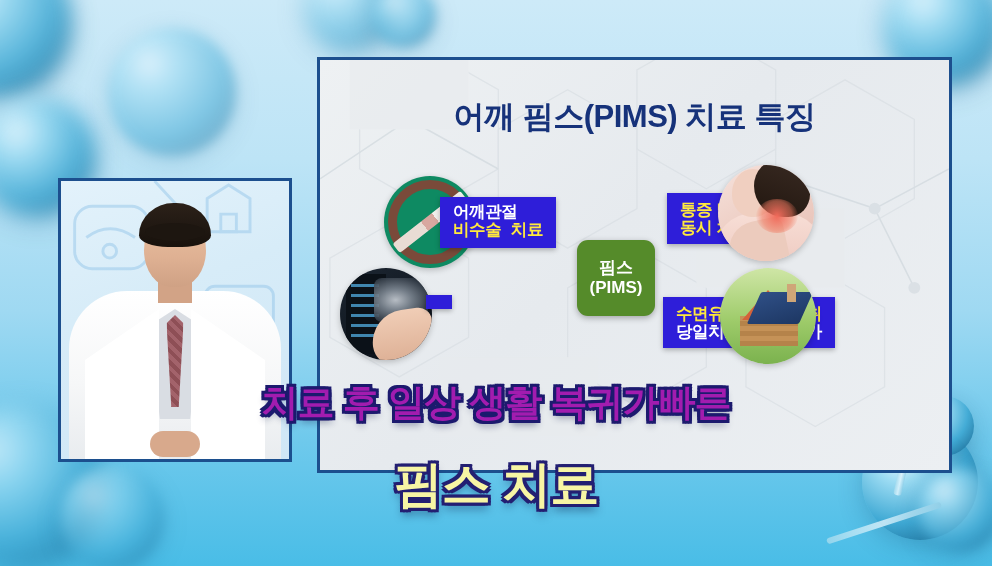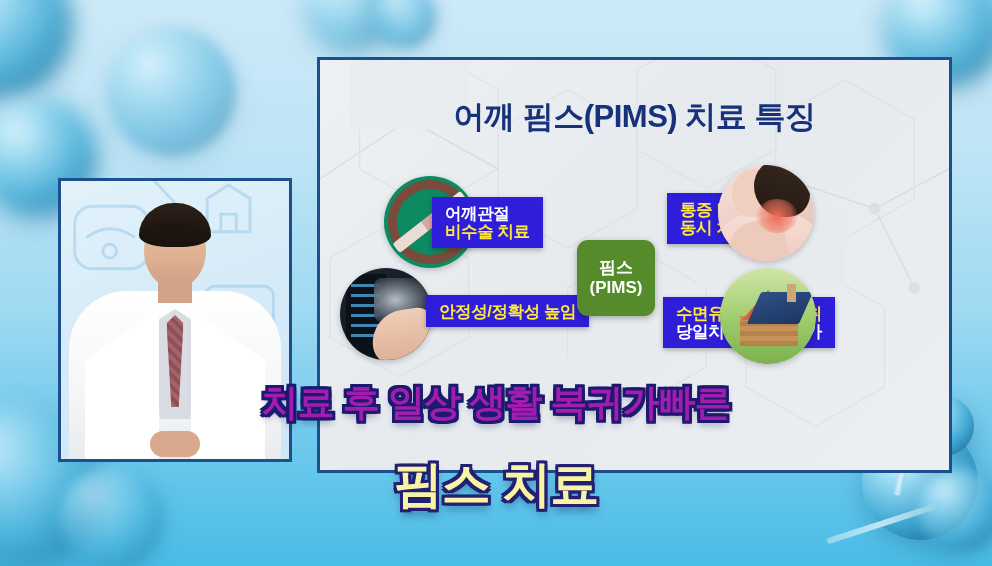--- a/index.html
+++ b/index.html
@@ -154,21 +154,21 @@
 
   
   .label-box{
     position:absolute;background:#2e1ed9;color:#fff;
     font-weight:bold;line-height:1.12;padding:7px 13px;
     box-shadow:0 2px 5px rgba(0,0,0,.28);
     font-size:16.5px;letter-spacing:-.4px;white-space:nowrap;
   }
   .label-box .ln{display:block;}
   .ln.yellow{color:#ffe93d;}
-  .lb-topleft{left:112px;top:137px;}
+  .lb-topleft{left:120px;top:137px;font-family:Liberation Mono, monospace;}
   .lb-topright{left:347px;top:133px;text-align:left;}
   .lb-botleft{left:106px;top:235px;}
   .lb-botright{left:343px;top:237px;}
 
   .center-badge{
     position:absolute;left:257px;top:180px;width:78px;height:76px;
     background:#558b2a;border-radius:11px;color:#fff;font-weight:bold;
     display:flex;flex-direction:column;align-items:center;justify-content:center;
     font-size:17px;line-height:1.18;box-shadow:0 2px 6px rgba(0,0,0,.3);
   }
@@ -305,21 +305,20 @@
         <div class="us-row" style="top:20px;"></div>
         <div class="us-row" style="top:30px;"></div>
         <div class="us-row" style="top:40px;"></div>
         <div class="us-row" style="top:50px;"></div>
         <div class="us-row" style="top:60px;"></div>
       </div>
       <div class="us-img"></div>
       <div class="us-hand"></div>
     </div>
     <div class="label-box lb-botleft">
-      <span class="ln yellow">안정성/정확성 높임</span>
     </div>
 
     <div class="label-box lb-botright">
       <span class="ln yellow">수면유도 – 부분마취</span>
       <span class="ln">당일치료 – 당일귀가</span>
     </div>
     <div class="photo ph-house">
       <div class="h-wall"></div>
       <div class="h-roof"></div>
       <div class="h-roof2"></div>

